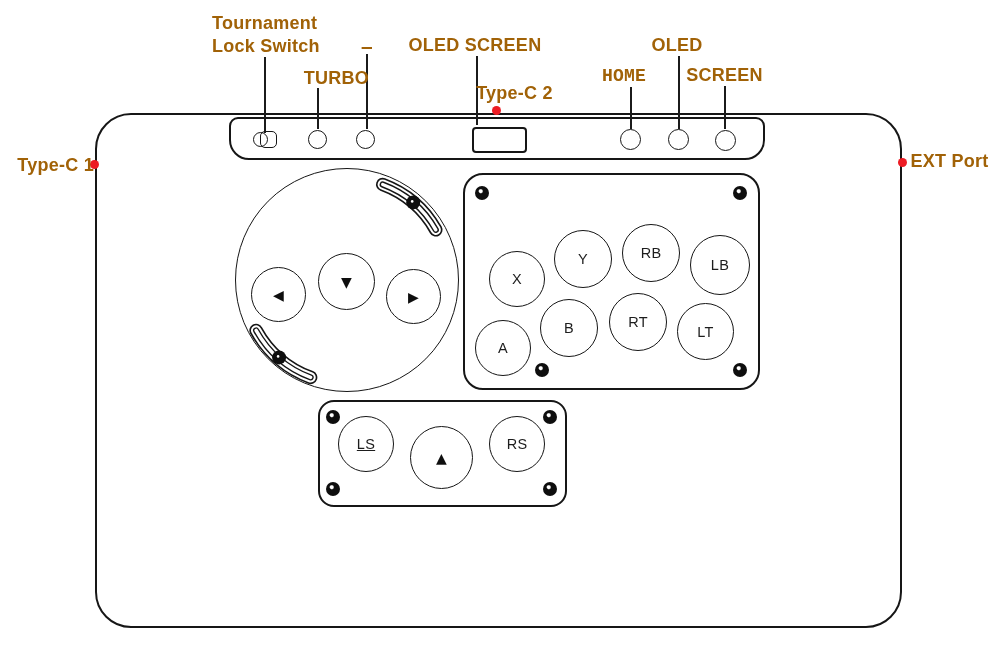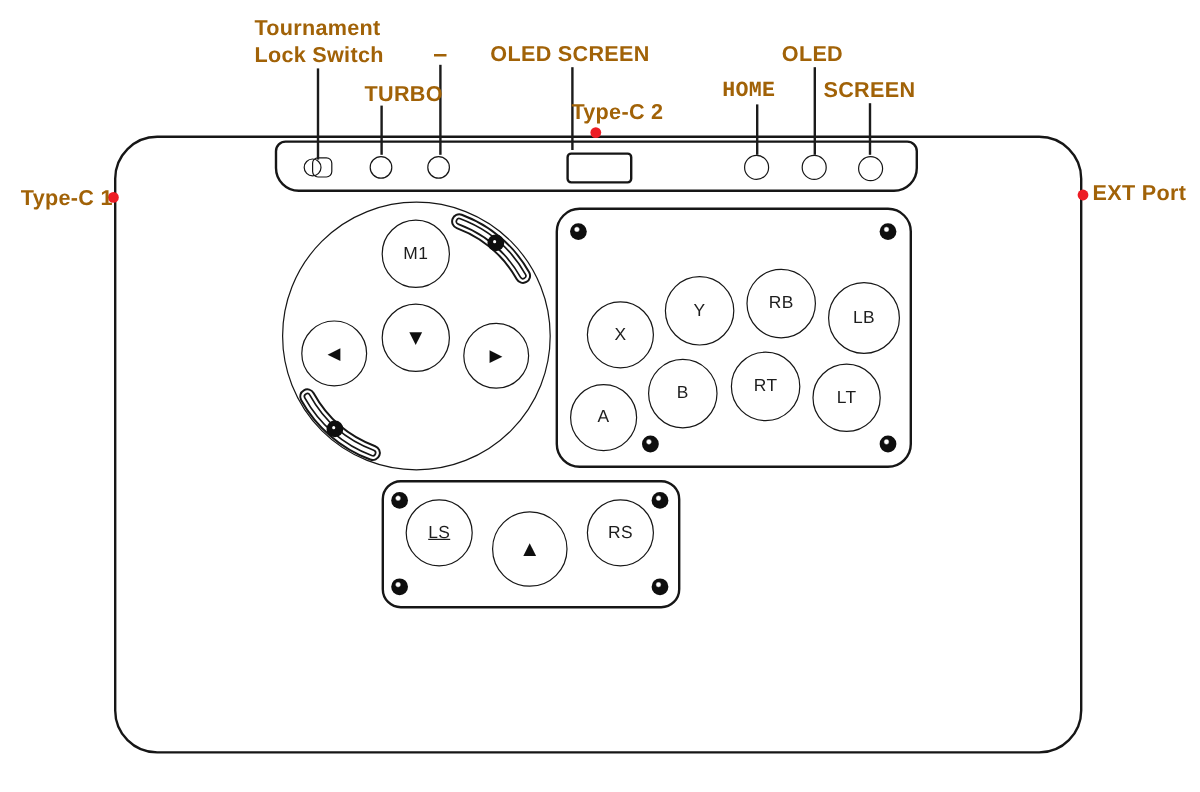--- a/index.html
+++ b/index.html
@@ -47,21 +47,20 @@
   <div class="circ" style="left:356px;top:130px;width:19px;height:19px;"></div>
 
   <div class="outline" style="left:472px;top:127px;width:55px;height:26px;border-radius:4px;"></div>
 
   <div class="circ" style="left:620px;top:129px;width:21px;height:21px;"></div>
   <div class="circ" style="left:668px;top:129px;width:21px;height:21px;"></div>
   <div class="circ" style="left:715px;top:130px;width:21px;height:21px;"></div>
 
   <div class="circ plate" style="left:235px;top:168px;width:224px;height:224px;"></div>
 
-  <div class="circ" style="left:318px;top:183px;width:57px;height:57px;">M1</div>
   <div class="circ" style="left:318px;top:253px;width:57px;height:57px;">
     <span class="arrow">▼</span>
   </div>
   <div class="circ" style="left:251px;top:267px;width:55px;height:55px;">
     <span class="arrow">◀</span>
   </div>
   <div class="circ" style="left:386px;top:269px;width:55px;height:55px;">
     <span class="arrow">▶</span>
   </div>
 

